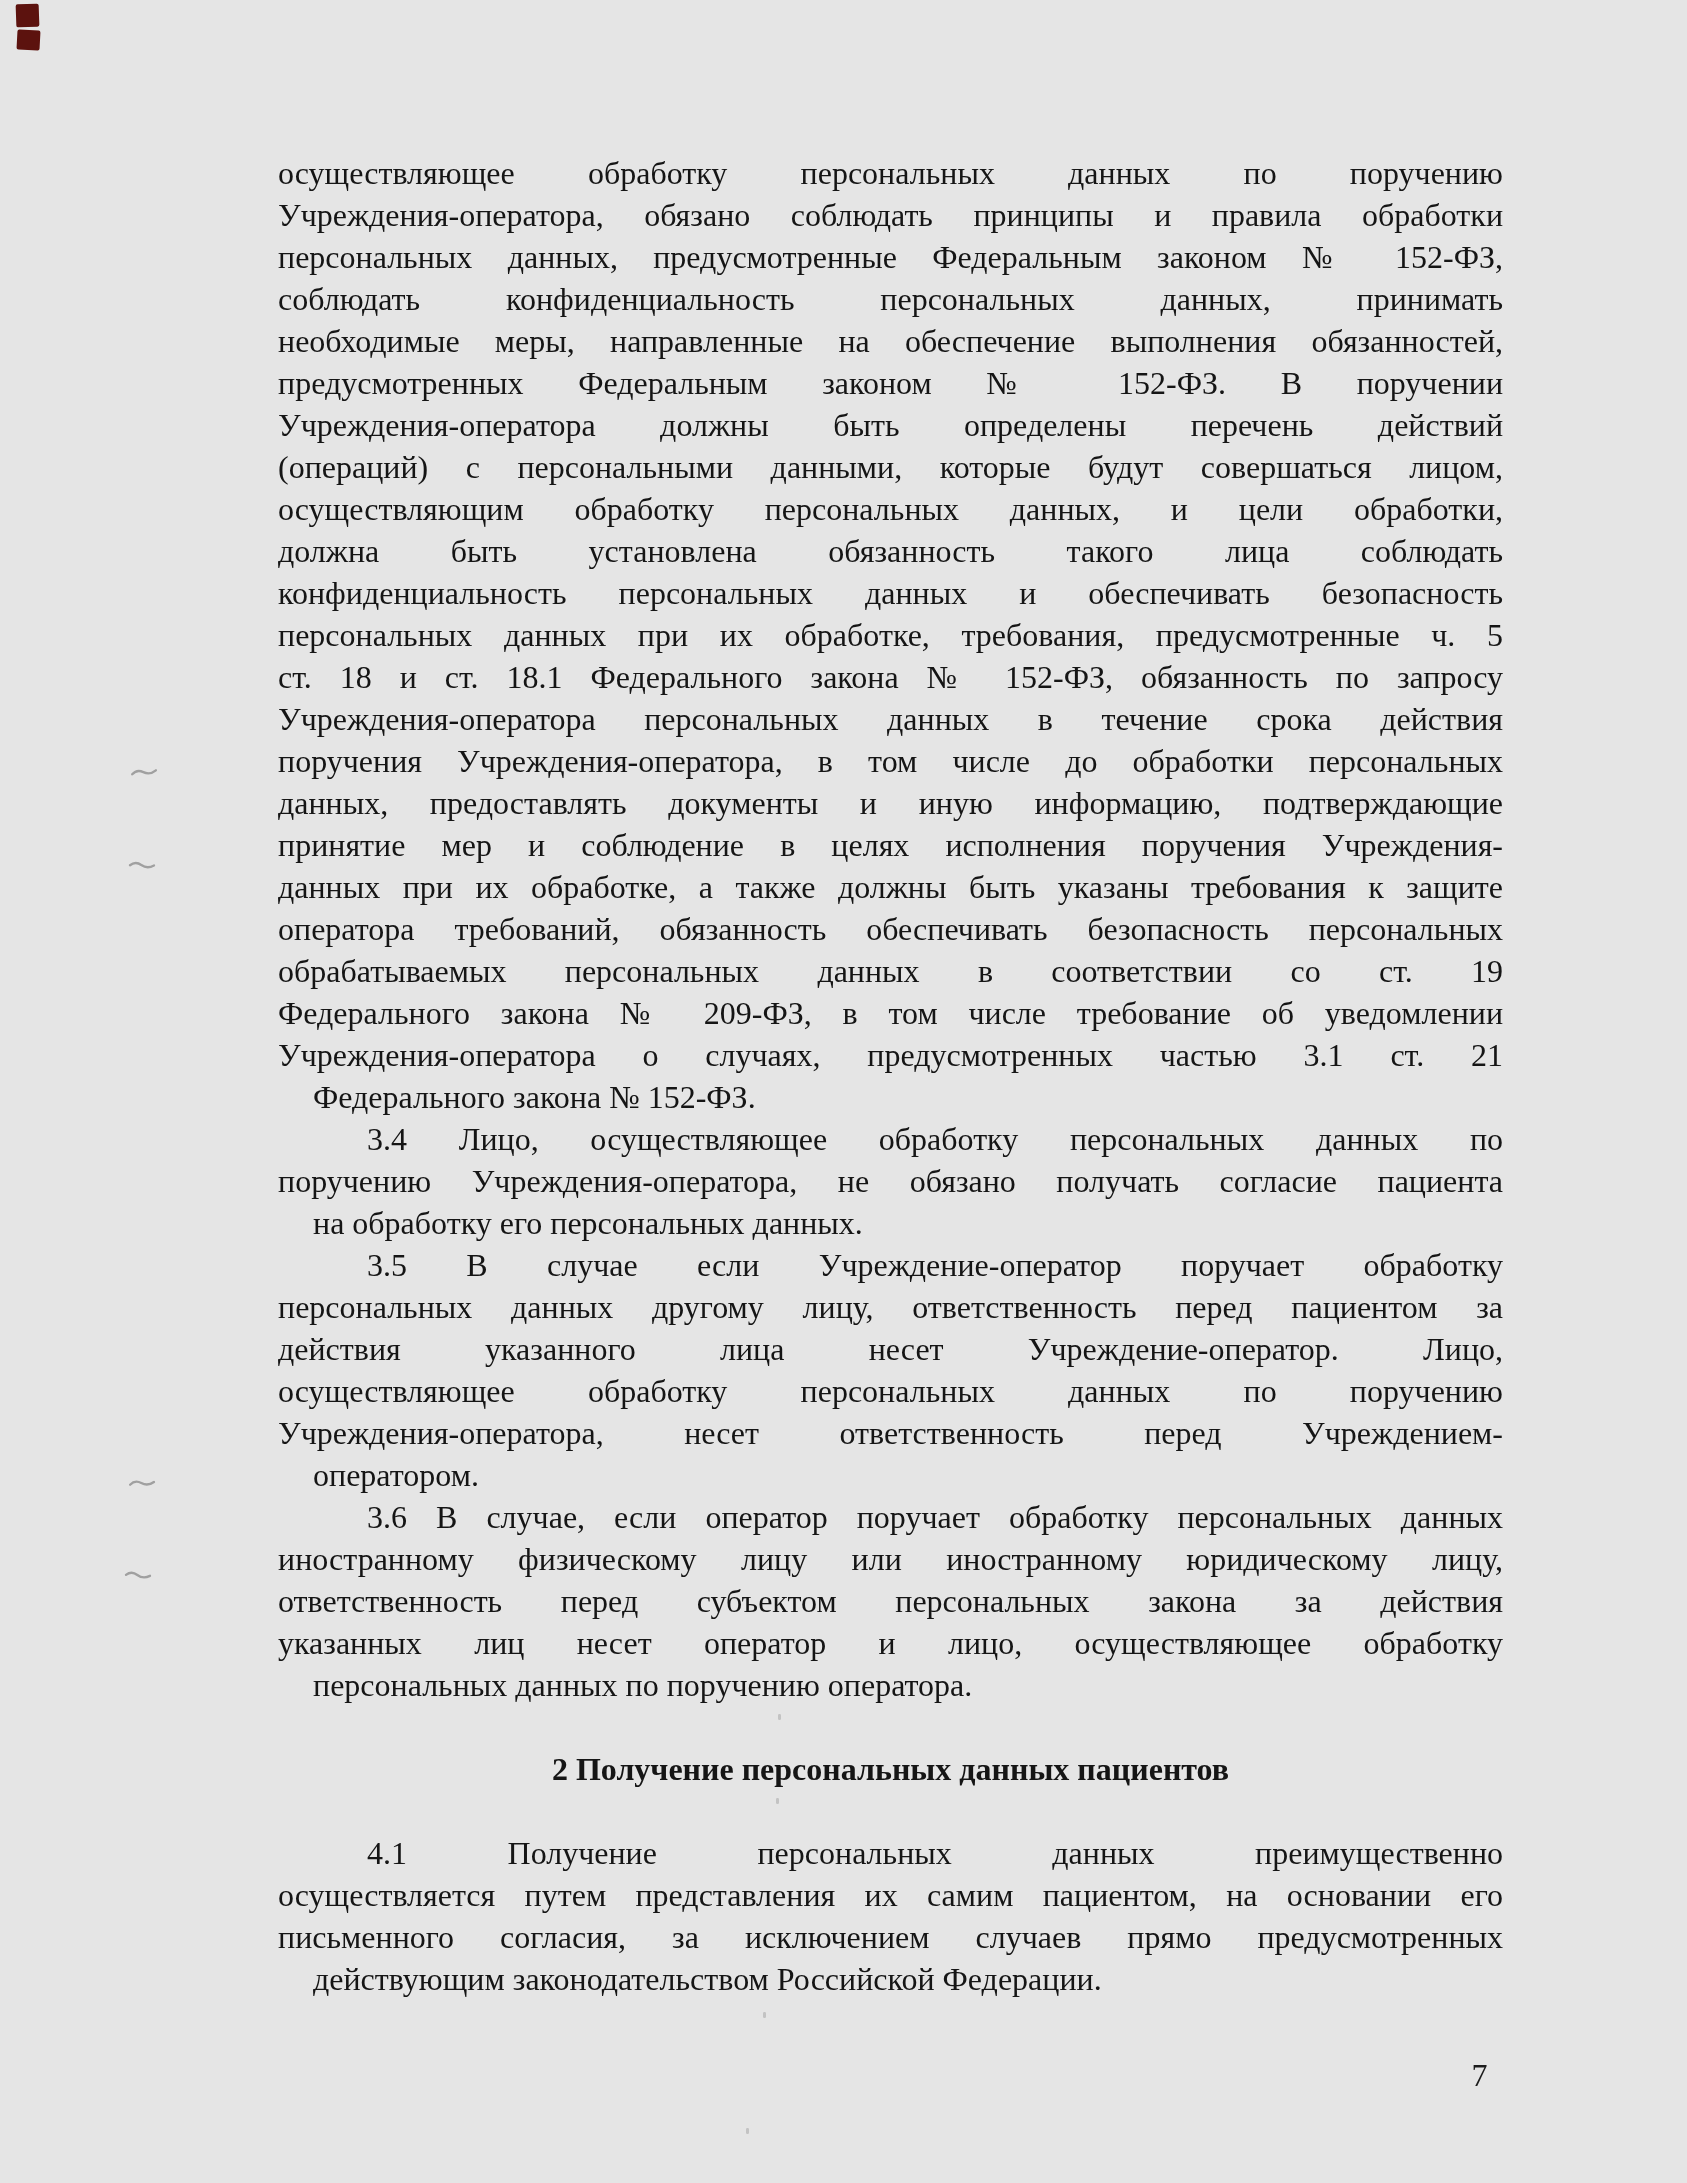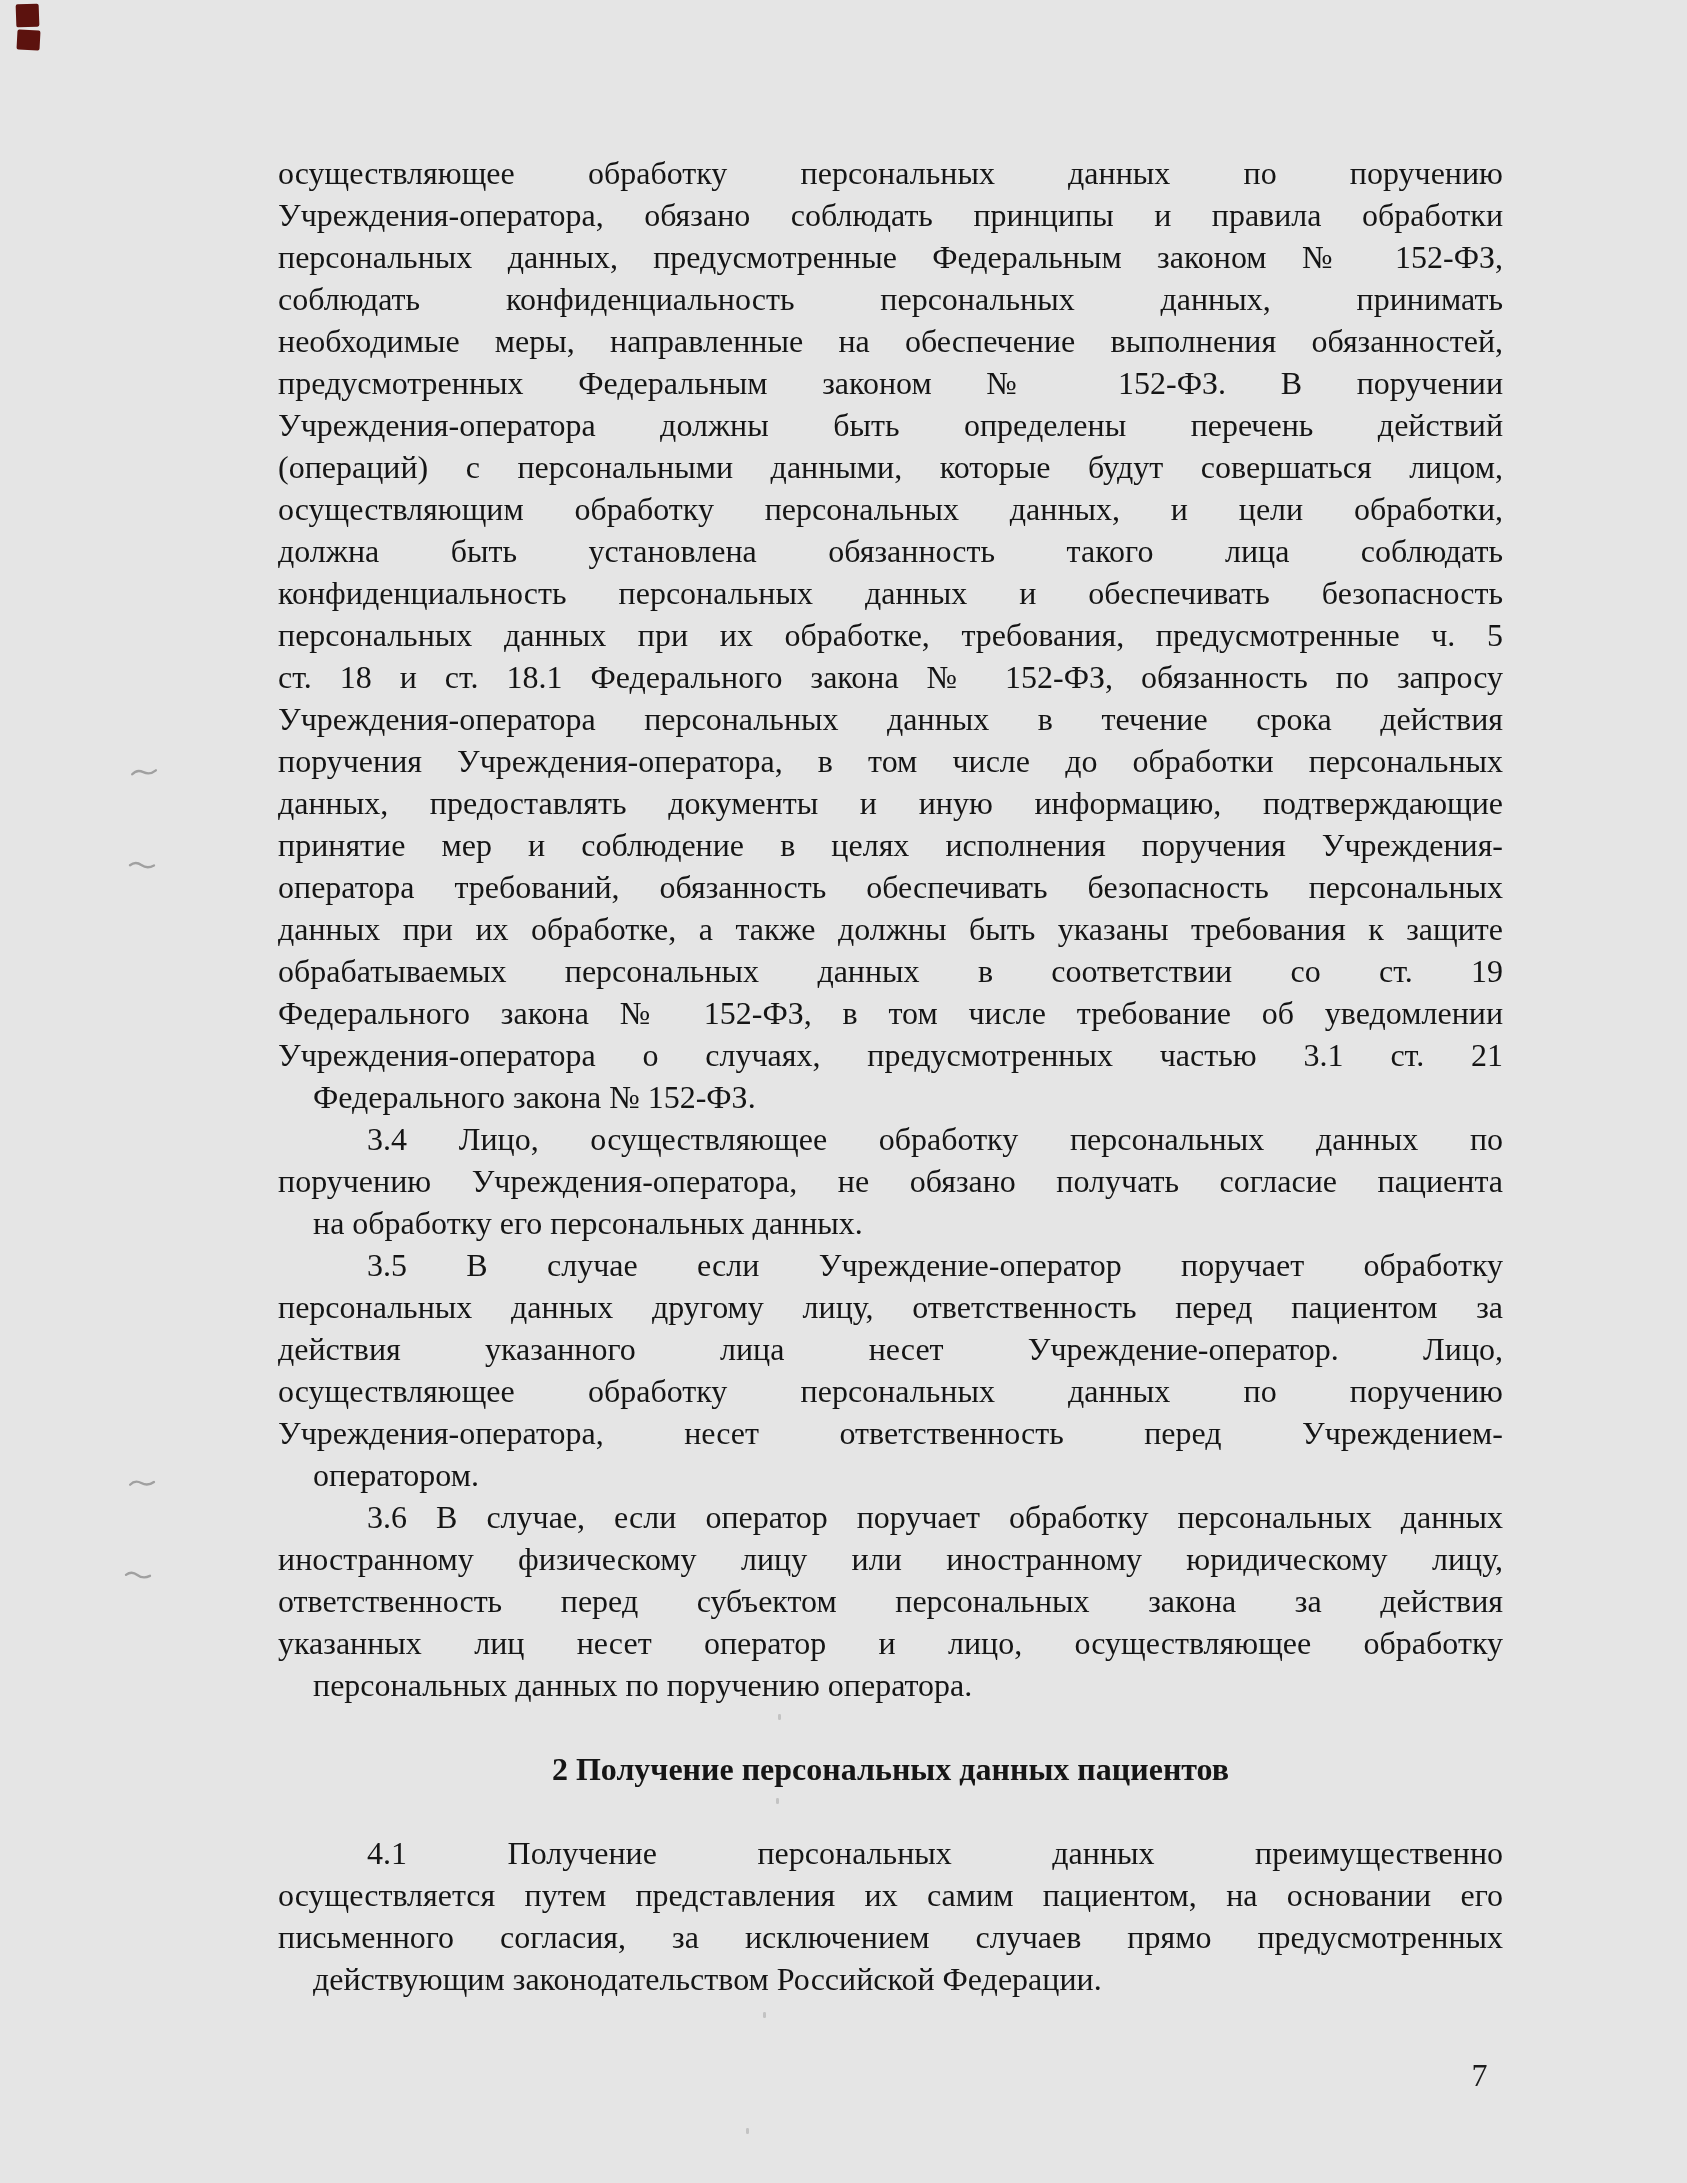--- a/index.html
+++ b/index.html
@@ -103,24 +103,24 @@
       <div class="line justify">(операций) с персональными данными, которые будут совершаться лицом,</div>
       <div class="line justify">осуществляющим обработку персональных данных, и цели обработки,</div>
       <div class="line justify">должна быть установлена обязанность такого лица соблюдать</div>
       <div class="line justify">конфиденциальность персональных данных и обеспечивать безопасность</div>
       <div class="line justify">персональных данных при их обработке, требования, предусмотренные ч. 5</div>
       <div class="line justify">ст. 18 и ст. 18.1 Федерального закона № 152-ФЗ, обязанность по запросу</div>
       <div class="line justify">Учреждения-оператора персональных данных в течение срока действия</div>
       <div class="line justify">поручения Учреждения-оператора, в том числе до обработки персональных</div>
       <div class="line justify">данных, предоставлять документы и иную информацию, подтверждающие</div>
       <div class="line justify">принятие мер и соблюдение в целях исполнения поручения Учреждения-</div>
+      <div class="line justify">данных при их обработке, а также должны быть указаны требования к защите</div>
       <div class="line justify">оператора требований, обязанность обеспечивать безопасность персональных</div>
-      <div class="line justify">данных при их обработке, а также должны быть указаны требования к защите</div>
       <div class="line justify">обрабатываемых персональных данных в соответствии со ст. 19</div>
-      <div class="line justify">Федерального закона № 152-ФЗ, в том числе требование об уведомлении</div>
+      <div class="line justify">Федерального закона № 209-ФЗ, в том числе требование об уведомлении</div>
       <div class="line justify">Учреждения-оператора о случаях, предусмотренных частью 3.1 ст. 21</div>
       <div class="line left">Федерального закона № 152-ФЗ.</div>
       <div class="line justify indent">3.4 Лицо, осуществляющее обработку персональных данных по</div>
       <div class="line justify">поручению Учреждения-оператора, не обязано получать согласие пациента</div>
       <div class="line left">на обработку его персональных данных.</div>
       <div class="line justify indent">3.5 В случае если Учреждение-оператор поручает обработку</div>
       <div class="line justify">персональных данных другому лицу, ответственность перед пациентом за</div>
       <div class="line justify">действия указанного лица несет Учреждение-оператор. Лицо,</div>
       <div class="line justify">осуществляющее обработку персональных данных по поручению</div>
       <div class="line justify">Учреждения-оператора, несет ответственность перед Учреждением-</div>

